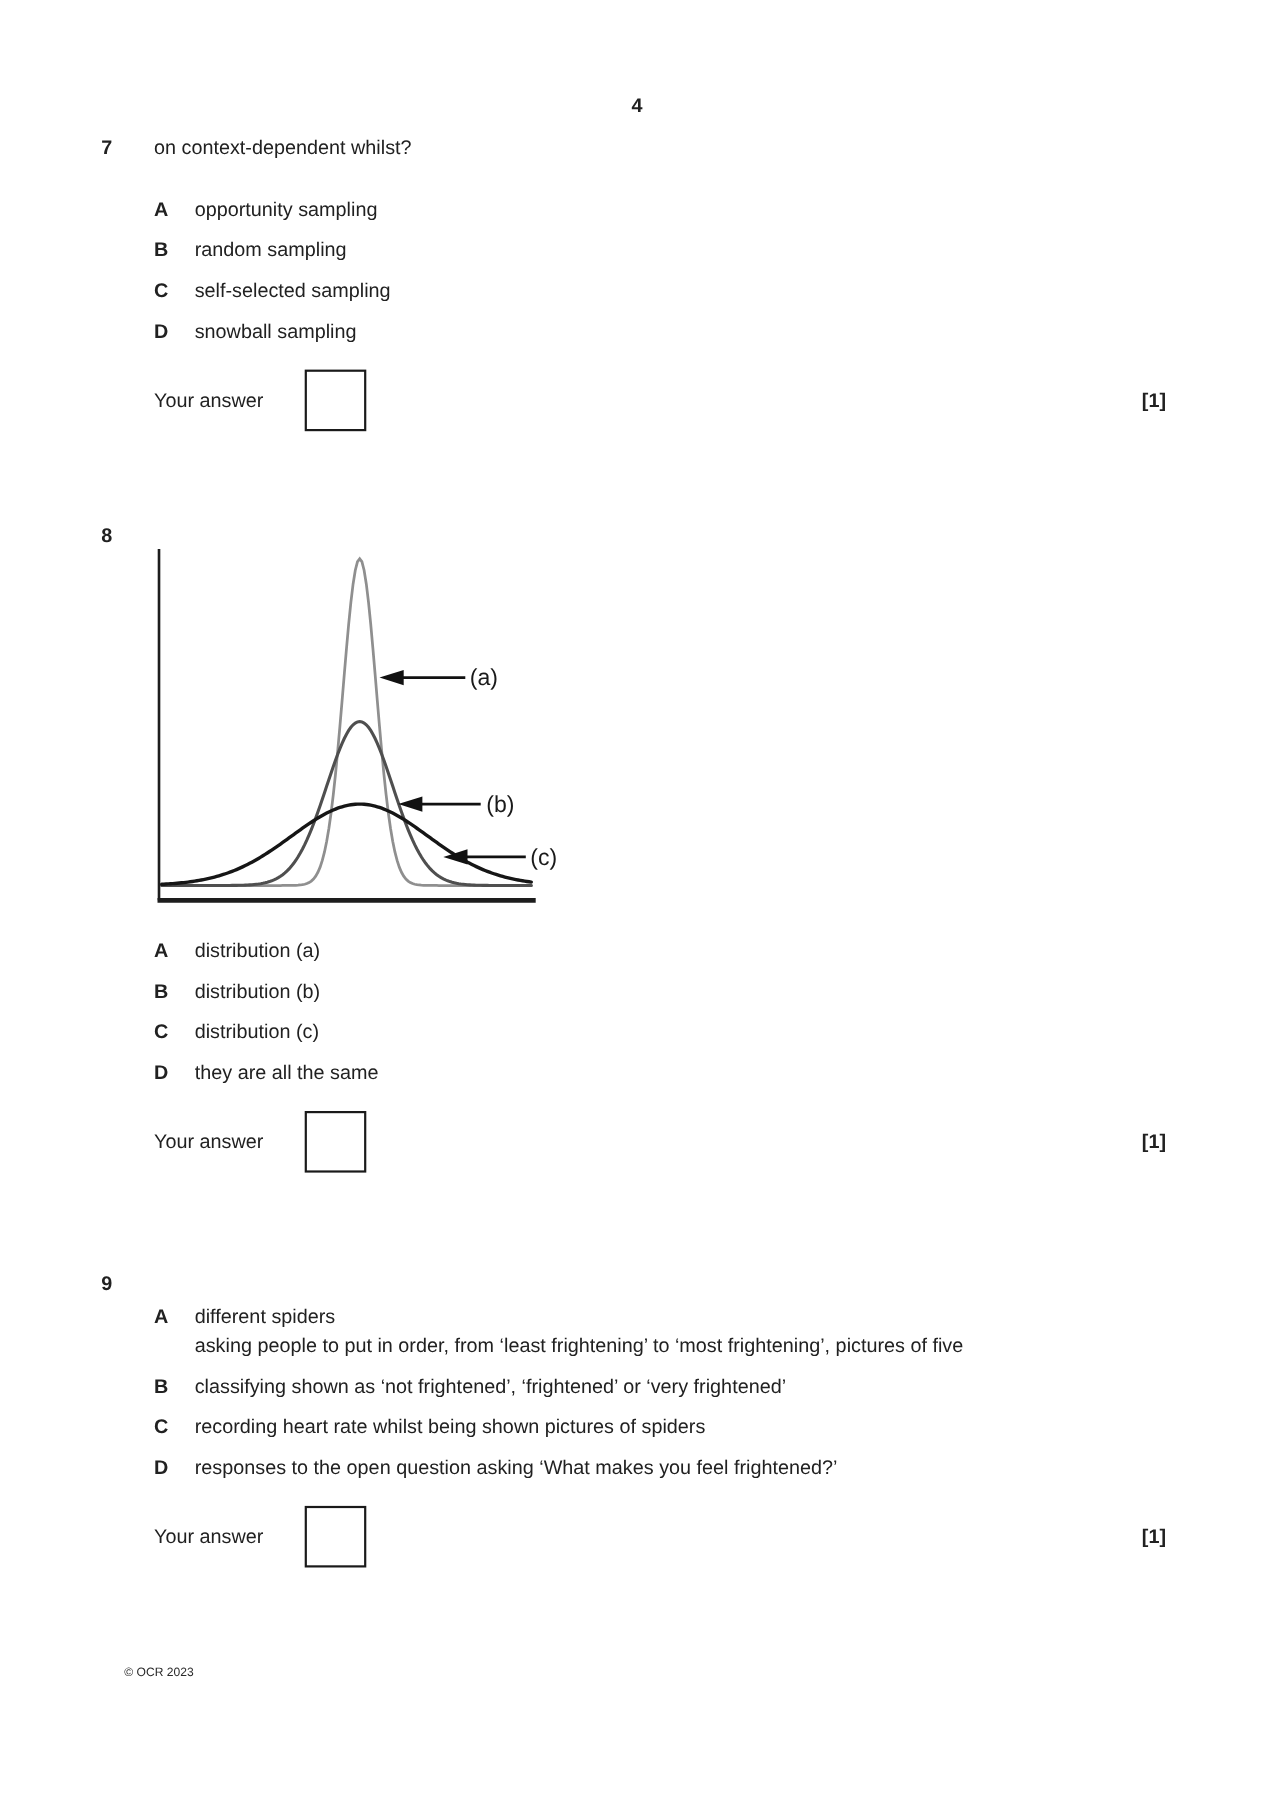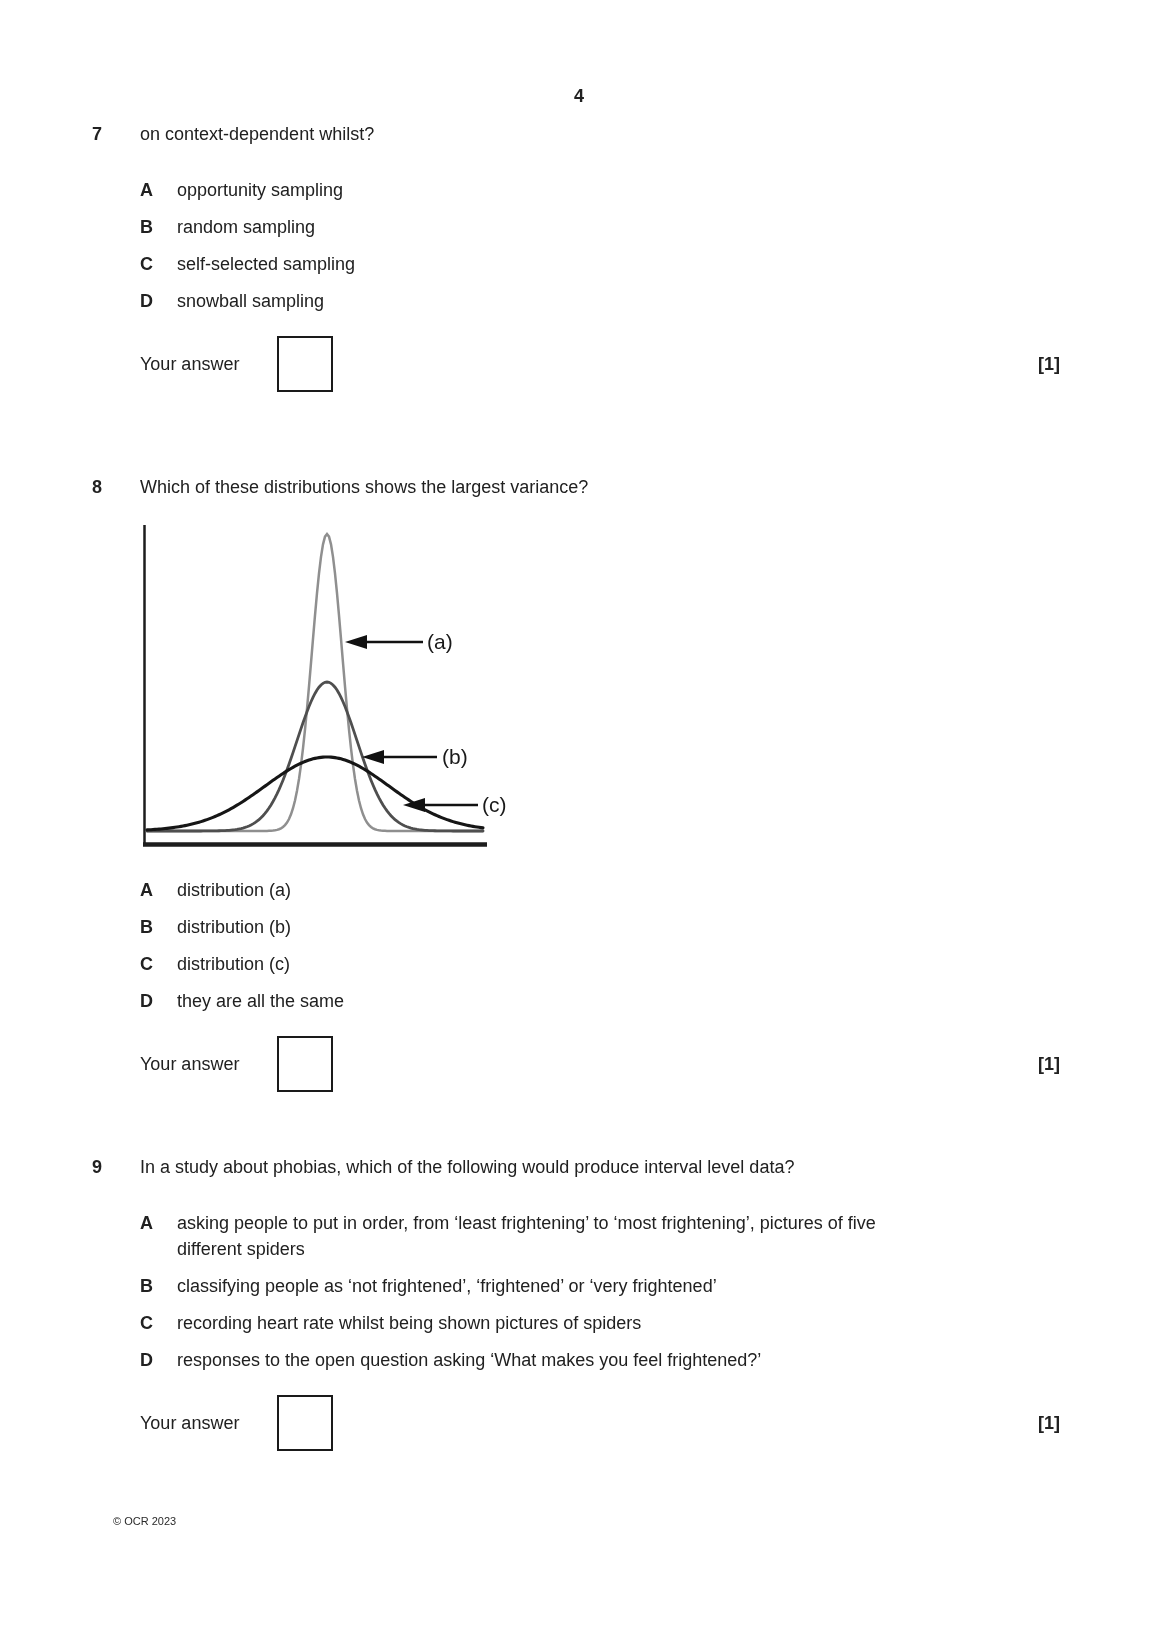--- a/index.html
+++ b/index.html
@@ -71,21 +71,20 @@
         <span class="marks">[1]</span>
       </div>
     </div>
   </div>
 </section>
 
 <section class="question" id="q8">
   <div class="q-row">
     <div class="q-num">8</div>
     <div class="q-body">
-      <div class="q-line">Which of these distributions shows the largest variance?</div>
       <div class="chart-wrap">
         <svg id="dist-chart" width="370" height="322" viewBox="0 0 370 322" xmlns="http://www.w3.org/2000/svg">
             <line x1="1.5" y1="0" x2="1.5" y2="319.5" stroke="#1d1d1d" stroke-width="2.5"></line>
             <line x1="0" y1="319.5" x2="344" y2="319.5" stroke="#1d1d1d" stroke-width="4.5"></line>
             <path d="M4.0 306.00 L6.0 306.00 L8.0 306.00 L10.0 306.00 L12.0 306.00 L14.0 306.00 L16.0 306.00 L18.0 306.00 L20.0 306.00 L22.0 306.00 L24.0 306.00 L26.0 306.00 L28.0 306.00 L30.0 306.00 L32.0 306.00 L34.0 306.00 L36.0 306.00 L38.0 306.00 L40.0 306.00 L42.0 306.00 L44.0 306.00 L46.0 306.00 L48.0 306.00 L50.0 306.00 L52.0 306.00 L54.0 306.00 L56.0 306.00 L58.0 306.00 L60.0 306.00 L62.0 306.00 L64.0 306.00 L66.0 306.00 L68.0 306.00 L70.0 306.00 L72.0 306.00 L74.0 306.00 L76.0 306.00 L78.0 306.00 L80.0 306.00 L82.0 306.00 L84.0 306.00 L86.0 306.00 L88.0 306.00 L90.0 306.00 L92.0 306.00 L94.0 306.00 L96.0 306.00 L98.0 306.00 L100.0 306.00 L102.0 306.00 L104.0 306.00 L106.0 306.00 L108.0 306.00 L110.0 306.00 L112.0 306.00 L114.0 305.99 L116.0 305.99 L118.0 305.98 L120.0 305.97 L122.0 305.94 L124.0 305.90 L126.0 305.83 L128.0 305.72 L130.0 305.54 L132.0 305.27 L134.0 304.85 L136.0 304.23 L138.0 303.30 L140.0 301.98 L142.0 300.11 L144.0 297.52 L146.0 294.00 L148.0 289.33 L150.0 283.24 L152.0 275.49 L154.0 265.81 L156.0 253.99 L158.0 239.88 L160.0 223.42 L162.0 204.69 L164.0 183.90 L166.0 161.43 L168.0 137.85 L170.0 113.87 L172.0 90.33 L174.0 68.18 L176.0 48.37 L178.0 31.83 L180.0 19.37 L182.0 11.63 L184.0 9.00 L186.0 11.63 L188.0 19.37 L190.0 31.83 L192.0 48.37 L194.0 68.18 L196.0 90.33 L198.0 113.87 L200.0 137.85 L202.0 161.43 L204.0 183.90 L206.0 204.69 L208.0 223.42 L210.0 239.88 L212.0 253.99 L214.0 265.81 L216.0 275.49 L218.0 283.24 L220.0 289.33 L222.0 294.00 L224.0 297.52 L226.0 300.11 L228.0 301.98 L230.0 303.30 L232.0 304.23 L234.0 304.85 L236.0 305.27 L238.0 305.54 L240.0 305.72 L242.0 305.83 L244.0 305.90 L246.0 305.94 L248.0 305.97 L250.0 305.98 L252.0 305.99 L254.0 305.99 L256.0 306.00 L258.0 306.00 L260.0 306.00 L262.0 306.00 L264.0 306.00 L266.0 306.00 L268.0 306.00 L270.0 306.00 L272.0 306.00 L274.0 306.00 L276.0 306.00 L278.0 306.00 L280.0 306.00 L282.0 306.00 L284.0 306.00 L286.0 306.00 L288.0 306.00 L290.0 306.00 L292.0 306.00 L294.0 306.00 L296.0 306.00 L298.0 306.00 L300.0 306.00 L302.0 306.00 L304.0 306.00 L306.0 306.00 L308.0 306.00 L310.0 306.00 L312.0 306.00 L314.0 306.00 L316.0 306.00 L318.0 306.00 L320.0 306.00 L322.0 306.00 L324.0 306.00 L326.0 306.00 L328.0 306.00 L330.0 306.00 L332.0 306.00 L334.0 306.00 L336.0 306.00 L338.0 306.00 L340.0 306.00" fill="none" stroke="#8f8f8f" stroke-width="2.5" stroke-linecap="round"></path>
             <path d="M4.0 306.00 L6.0 306.00 L8.0 306.00 L10.0 306.00 L12.0 306.00 L14.0 306.00 L16.0 306.00 L18.0 306.00 L20.0 306.00 L22.0 306.00 L24.0 306.00 L26.0 306.00 L28.0 306.00 L30.0 306.00 L32.0 306.00 L34.0 306.00 L36.0 306.00 L38.0 306.00 L40.0 306.00 L42.0 306.00 L44.0 306.00 L46.0 306.00 L48.0 305.99 L50.0 305.99 L52.0 305.99 L54.0 305.99 L56.0 305.98 L58.0 305.98 L60.0 305.97 L62.0 305.96 L64.0 305.95 L66.0 305.93 L68.0 305.92 L70.0 305.89 L72.0 305.86 L74.0 305.82 L76.0 305.77 L78.0 305.71 L80.0 305.63 L82.0 305.54 L84.0 305.42 L86.0 305.28 L88.0 305.11 L90.0 304.90 L92.0 304.65 L94.0 304.34 L96.0 303.98 L98.0 303.55 L100.0 303.04 L102.0 302.44 L104.0 301.74 L106.0 300.93 L108.0 299.98 L110.0 298.89 L112.0 297.64 L114.0 296.21 L116.0 294.58 L118.0 292.75 L120.0 290.69 L122.0 288.39 L124.0 285.84 L126.0 283.01 L128.0 279.91 L130.0 276.51 L132.0 272.83 L134.0 268.85 L136.0 264.57 L138.0 260.01 L140.0 255.17 L142.0 250.08 L144.0 244.74 L146.0 239.20 L148.0 233.47 L150.0 227.61 L152.0 221.64 L154.0 215.63 L156.0 209.61 L158.0 203.65 L160.0 197.80 L162.0 192.13 L164.0 186.69 L166.0 181.54 L168.0 176.75 L170.0 172.37 L172.0 168.46 L174.0 165.05 L176.0 162.20 L178.0 159.95 L180.0 158.32 L182.0 157.33 L184.0 157.00 L186.0 157.33 L188.0 158.32 L190.0 159.95 L192.0 162.20 L194.0 165.05 L196.0 168.46 L198.0 172.37 L200.0 176.75 L202.0 181.54 L204.0 186.69 L206.0 192.13 L208.0 197.80 L210.0 203.65 L212.0 209.61 L214.0 215.63 L216.0 221.64 L218.0 227.61 L220.0 233.47 L222.0 239.20 L224.0 244.74 L226.0 250.08 L228.0 255.17 L230.0 260.01 L232.0 264.57 L234.0 268.85 L236.0 272.83 L238.0 276.51 L240.0 279.91 L242.0 283.01 L244.0 285.84 L246.0 288.39 L248.0 290.69 L250.0 292.75 L252.0 294.58 L254.0 296.21 L256.0 297.64 L258.0 298.89 L260.0 299.98 L262.0 300.93 L264.0 301.74 L266.0 302.44 L268.0 303.04 L270.0 303.55 L272.0 303.98 L274.0 304.34 L276.0 304.65 L278.0 304.90 L280.0 305.11 L282.0 305.28 L284.0 305.42 L286.0 305.54 L288.0 305.63 L290.0 305.71 L292.0 305.77 L294.0 305.82 L296.0 305.86 L298.0 305.89 L300.0 305.92 L302.0 305.93 L304.0 305.95 L306.0 305.96 L308.0 305.97 L310.0 305.98 L312.0 305.98 L314.0 305.99 L316.0 305.99 L318.0 305.99 L320.0 305.99 L322.0 306.00 L324.0 306.00 L326.0 306.00 L328.0 306.00 L330.0 306.00 L332.0 306.00 L334.0 306.00 L336.0 306.00 L338.0 306.00 L340.0 306.00" fill="none" stroke="#4f4f4f" stroke-width="2.8" stroke-linecap="round"></path>
             <path d="M4.0 304.91 L6.0 304.80 L8.0 304.68 L10.0 304.56 L12.0 304.42 L14.0 304.28 L16.0 304.12 L18.0 303.95 L20.0 303.76 L22.0 303.56 L24.0 303.35 L26.0 303.12 L28.0 302.88 L30.0 302.62 L32.0 302.33 L34.0 302.04 L36.0 301.72 L38.0 301.38 L40.0 301.01 L42.0 300.63 L44.0 300.22 L46.0 299.79 L48.0 299.33 L50.0 298.84 L52.0 298.33 L54.0 297.79 L56.0 297.22 L58.0 296.62 L60.0 295.99 L62.0 295.32 L64.0 294.63 L66.0 293.90 L68.0 293.14 L70.0 292.35 L72.0 291.52 L74.0 290.66 L76.0 289.77 L78.0 288.84 L80.0 287.88 L82.0 286.88 L84.0 285.85 L86.0 284.78 L88.0 283.68 L90.0 282.55 L92.0 281.39 L94.0 280.20 L96.0 278.97 L98.0 277.72 L100.0 276.44 L102.0 275.14 L104.0 273.81 L106.0 272.46 L108.0 271.09 L110.0 269.70 L112.0 268.30 L114.0 266.88 L116.0 265.45 L118.0 264.01 L120.0 262.56 L122.0 261.12 L124.0 259.67 L126.0 258.23 L128.0 256.79 L130.0 255.36 L132.0 253.94 L134.0 252.54 L136.0 251.16 L138.0 249.80 L140.0 248.47 L142.0 247.17 L144.0 245.90 L146.0 244.67 L148.0 243.48 L150.0 242.33 L152.0 241.23 L154.0 240.18 L156.0 239.17 L158.0 238.23 L160.0 237.34 L162.0 236.52 L164.0 235.75 L166.0 235.05 L168.0 234.42 L170.0 233.86 L172.0 233.37 L174.0 232.96 L176.0 232.61 L178.0 232.35 L180.0 232.15 L182.0 232.04 L184.0 232.00 L186.0 232.04 L188.0 232.15 L190.0 232.35 L192.0 232.61 L194.0 232.96 L196.0 233.37 L198.0 233.86 L200.0 234.42 L202.0 235.05 L204.0 235.75 L206.0 236.52 L208.0 237.34 L210.0 238.23 L212.0 239.17 L214.0 240.18 L216.0 241.23 L218.0 242.33 L220.0 243.48 L222.0 244.67 L224.0 245.90 L226.0 247.17 L228.0 248.47 L230.0 249.80 L232.0 251.16 L234.0 252.54 L236.0 253.94 L238.0 255.36 L240.0 256.79 L242.0 258.23 L244.0 259.67 L246.0 261.12 L248.0 262.56 L250.0 264.01 L252.0 265.45 L254.0 266.88 L256.0 268.30 L258.0 269.70 L260.0 271.09 L262.0 272.46 L264.0 273.81 L266.0 275.14 L268.0 276.44 L270.0 277.72 L272.0 278.97 L274.0 280.20 L276.0 281.39 L278.0 282.55 L280.0 283.68 L282.0 284.78 L284.0 285.85 L286.0 286.88 L288.0 287.88 L290.0 288.84 L292.0 289.77 L294.0 290.66 L296.0 291.52 L298.0 292.35 L300.0 293.14 L302.0 293.90 L304.0 294.63 L306.0 295.32 L308.0 295.99 L310.0 296.62 L312.0 297.22 L314.0 297.79 L316.0 298.33 L318.0 298.84 L320.0 299.33 L322.0 299.79 L324.0 300.22 L326.0 300.63 L328.0 301.01 L330.0 301.38 L332.0 301.72 L334.0 302.04 L336.0 302.33 L338.0 302.62 L340.0 302.88" fill="none" stroke="#161616" stroke-width="3.1" stroke-linecap="round"></path>
             <line x1="220" y1="117" x2="280" y2="117" stroke="#111111" stroke-width="2.5"></line>
             <polygon points="202,117 224,110 224,124" fill="#111111"></polygon>
             <text x="284" y="124" fill="#1a1a1a" font-size="21" font-family="&quot;Liberation Sans&quot;, sans-serif">(a)</text>
@@ -121,32 +120,31 @@
         <span class="marks">[1]</span>
       </div>
     </div>
   </div>
 </section>
 
 <section class="question" id="q9">
   <div class="q-row">
     <div class="q-num">9</div>
     <div class="q-body">
-      <div class="q-line">In a study about phobias, which of the following would produce interval level data?</div>
       <div class="options">
         <div class="option">
           <span class="opt-letter">A</span>
           <span class="opt-text">
+            <span class="q-line" style="display:block">different spiders</span>
             <span class="q-line" style="display:block">asking people to put in order, from ‘least frightening’ to ‘most frightening’, pictures of five</span>
-            <span class="q-line" style="display:block">different spiders</span>
           </span>
         </div>
         <div class="option">
           <span class="opt-letter">B</span>
-          <span class="opt-text">classifying people as ‘not frightened’, ‘frightened’ or ‘very frightened’</span>
+          <span class="opt-text">classifying shown as ‘not frightened’, ‘frightened’ or ‘very frightened’</span>
         </div>
         <div class="option">
           <span class="opt-letter">C</span>
           <span class="opt-text">recording heart rate whilst being shown pictures of spiders</span>
         </div>
         <div class="option">
           <span class="opt-letter">D</span>
           <span class="opt-text">responses to the open question asking ‘What makes you feel frightened?’</span>
         </div>
       </div>

